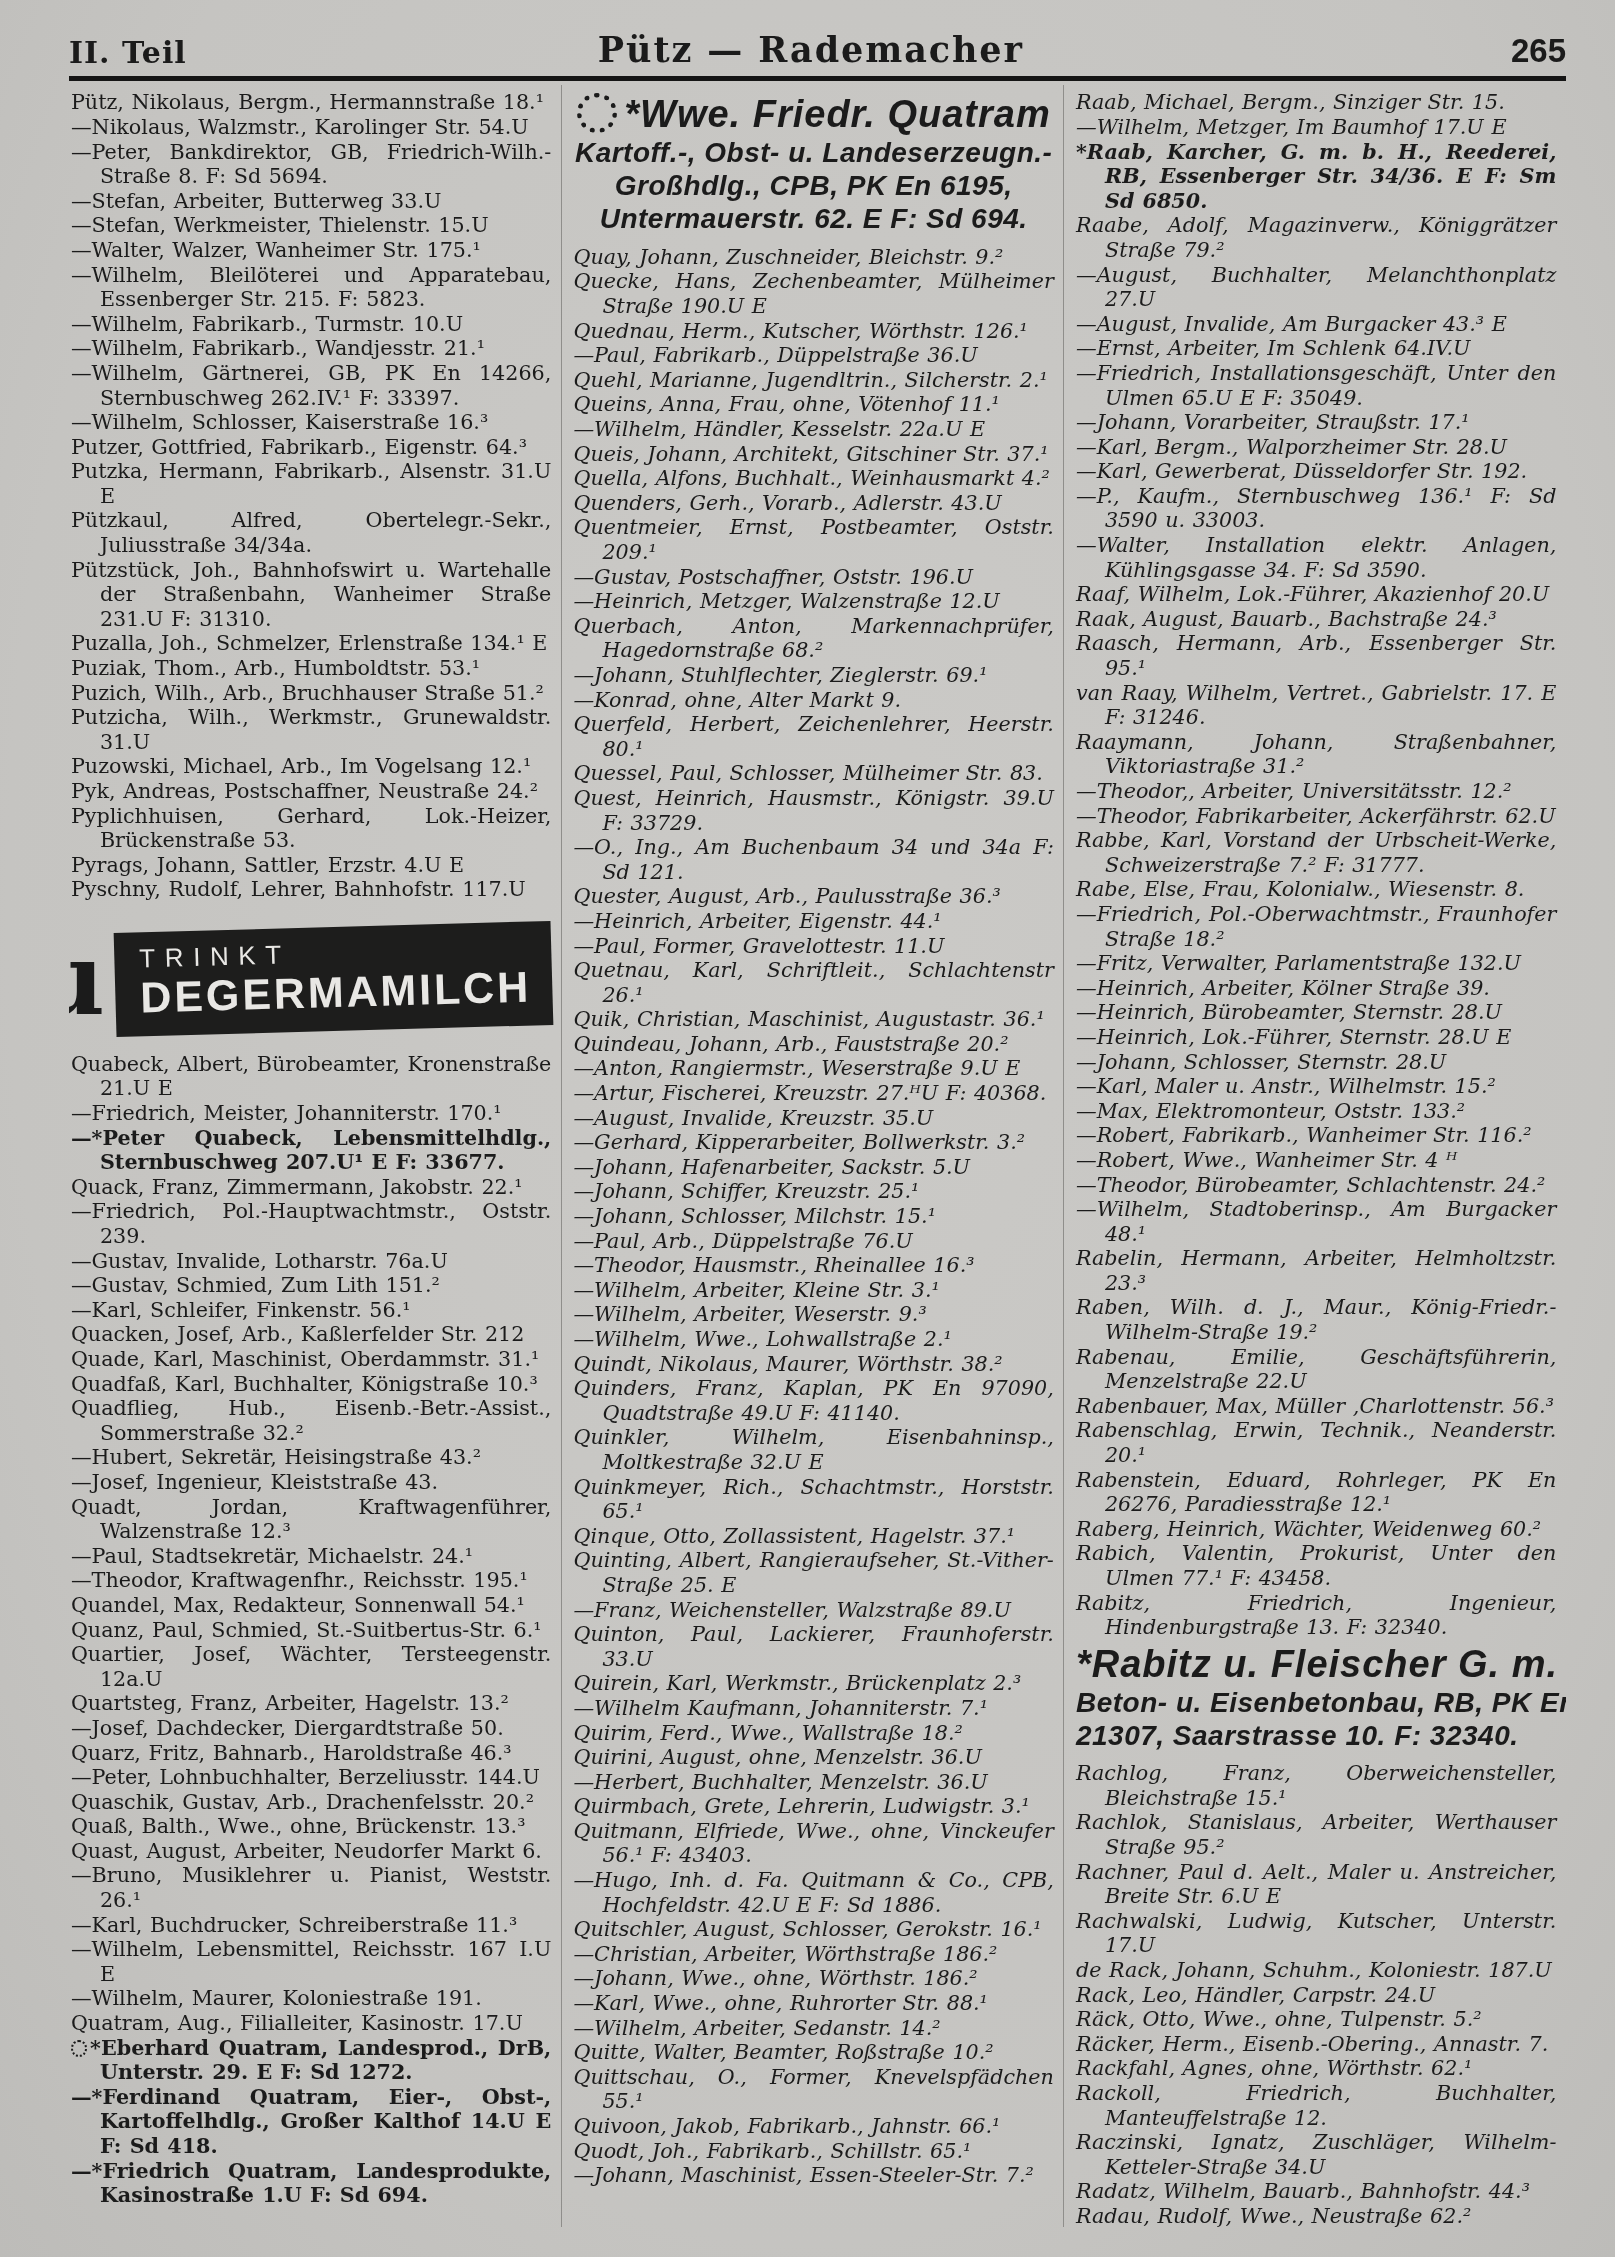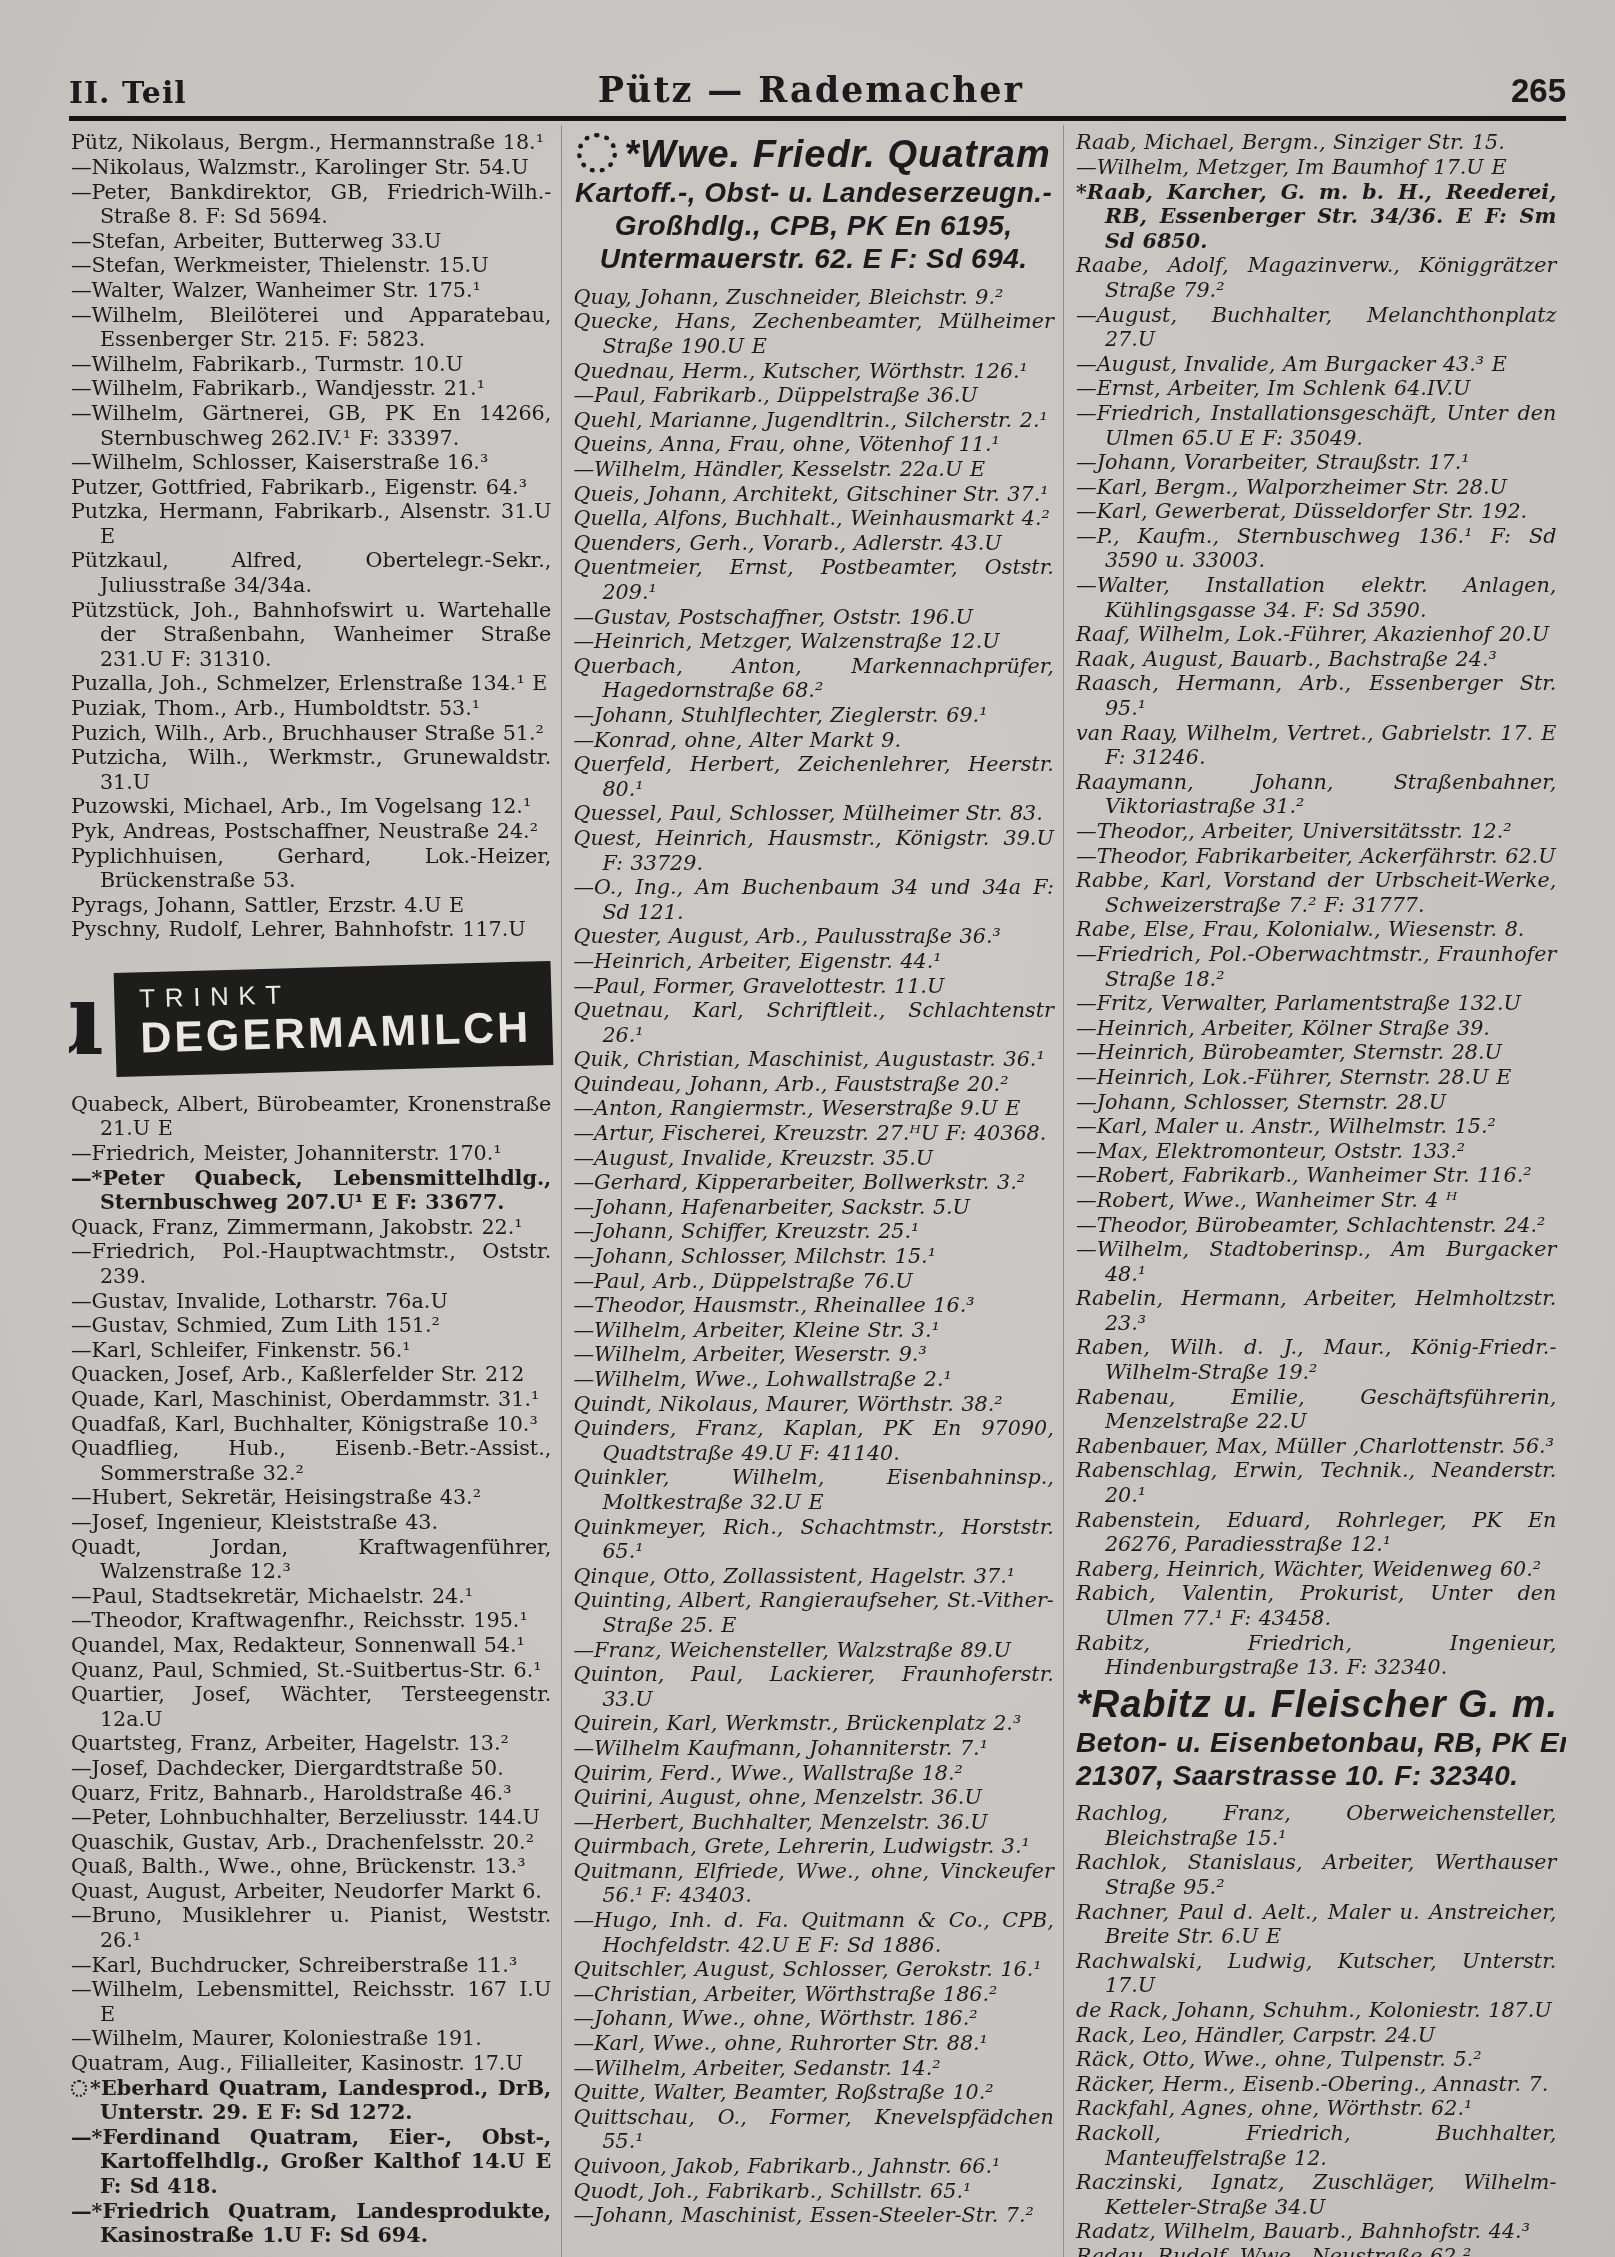--- a/index.html
+++ b/index.html
@@ -9,21 +9,20 @@
     background-image:radial-gradient(ellipse at 50% 40%, #cbcac7 0%, #c5c4c1 70%, #bdbcb9 100%);
     font-family:"DejaVu Serif", serif;
     color:#1b1b1b;
     overflow:hidden;
     -webkit-font-smoothing:antialiased;
   }
   .page{
     box-sizing:border-box;
     width:1616px;height:1934px;
     padding:29px 50px 9.6px 69px;
-    margin-top:40px;
   }
   .header{
     display:flex;align-items:flex-end;justify-content:space-between;
     border-bottom:5.8px solid #151515;
     padding-bottom:5.8px;
     font-weight:bold;
   }
   .header .section{font-size:30px;letter-spacing:1px;}
   .header .title{font-size:35px;letter-spacing:1.9px;transform:translateX(-38px);}
   .header .pageno{font-size:33px;font-family:"Liberation Sans",sans-serif;}

